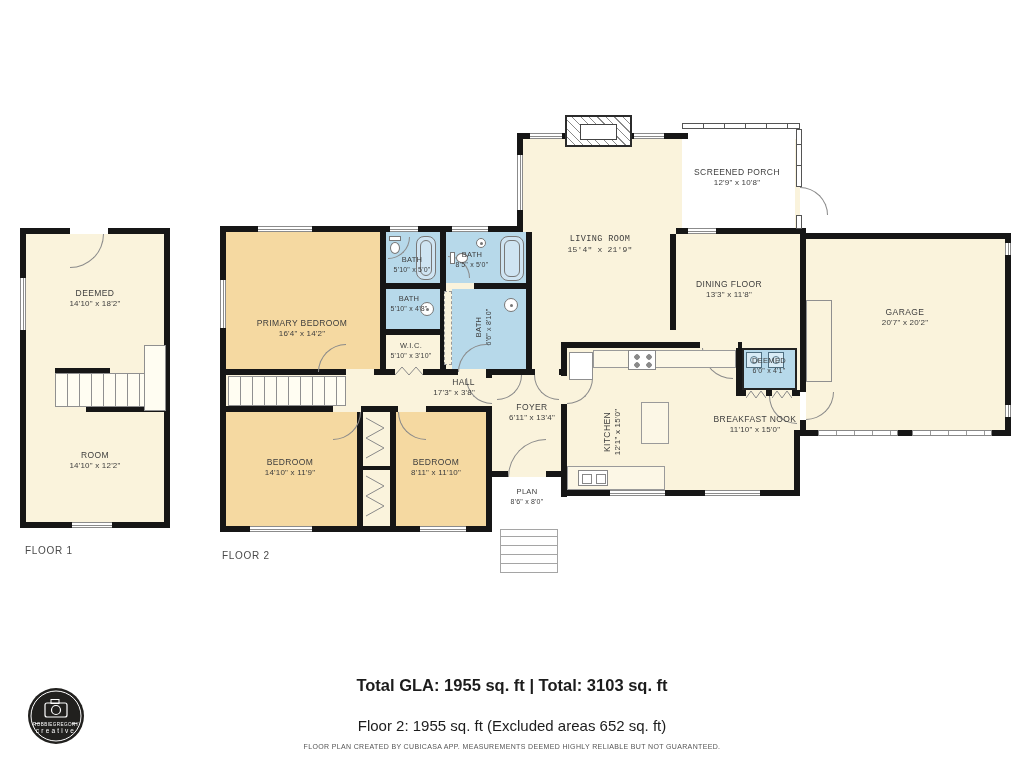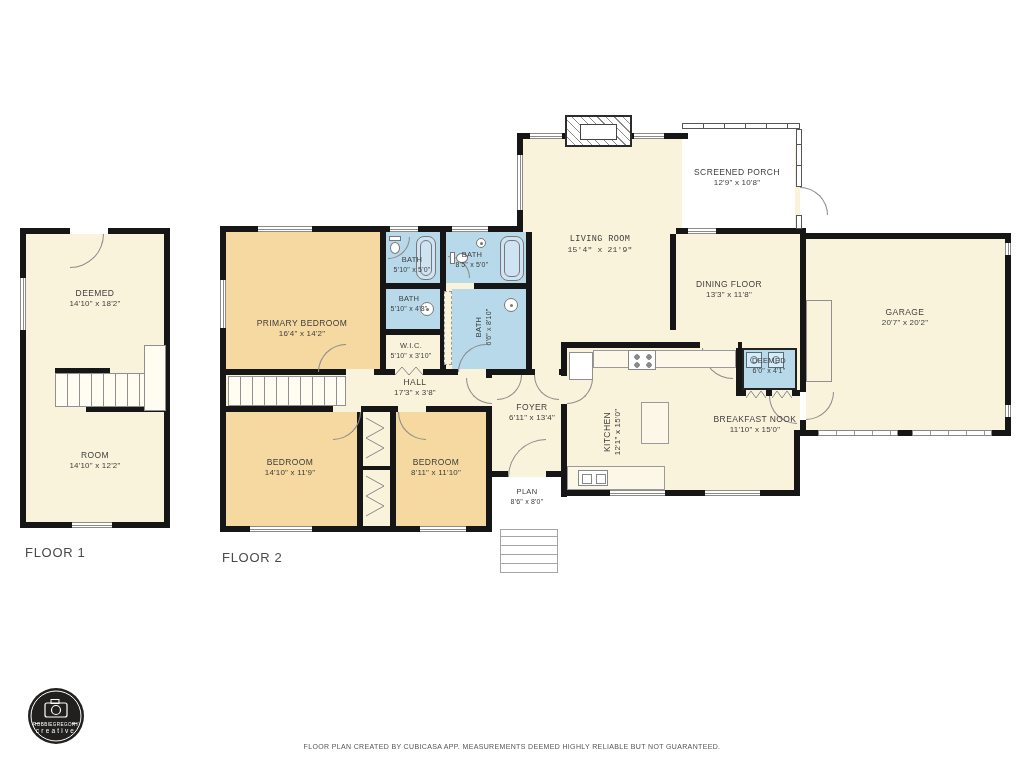--- a/index.html
+++ b/index.html
@@ -48,21 +48,21 @@
   .zz{position:absolute;z-index:4;}
   .chimney{position:absolute;border:2px solid #2b2b2b;box-sizing:border-box;z-index:3;
     background:repeating-linear-gradient(45deg,#fff 0 5px,#8a8a8a 5px 6px);}
   .chimney-in{position:absolute;border:1px solid #444;background:#fff;box-sizing:border-box;z-index:4;}
   .lbl{position:absolute;text-align:center;color:#3d3d3d;z-index:6;line-height:1.3;}
   .lbl .nm{font-size:8.5px;letter-spacing:.4px;}
   .lbl .dm{font-size:8px;letter-spacing:.2px;}
   .lbl.sm .nm{font-size:7.5px;letter-spacing:.3px;}
   .lbl.sm .dm{font-size:7px;}
   .lbl.vert{transform:rotate(-90deg);}
-  .floorcap{position:absolute;font-size:13px;color:#4a4a4a;letter-spacing:.7px;z-index:6;}
+  .floorcap{position:absolute;font-size:10px;color:#4a4a4a;letter-spacing:.7px;z-index:6;}
   .ft{position:absolute;left:0;width:1024px;text-align:center;color:#1c1c1c;z-index:6;}
   .ft1{top:676px;font-size:16.5px;font-weight:bold;}
   .ft2{top:699px;font-size:15px;}
   .ft3{top:717px;font-size:15px;}
   .ftd{top:743px;font-size:7px;color:#555;letter-spacing:.35px;}
   .logo{position:absolute;left:27px;top:687px;z-index:6;}
 </style>
 </head>
 <body>
 
@@ -254,21 +254,21 @@
     <div class="dm">5'10" x 4'8"</div>
   </div>
   <div class="lbl sm vert" style="left:457px;top:309px;width:70px;height:36px;">
     <div class="nm">BATH</div>
     <div class="dm">6'6" x 8'10"</div>
   </div>
   <div class="lbl sm" style="left:384px;top:341px;width:54px;">
     <div class="nm">W.I.C.</div>
     <div class="dm">5'10" x 3'10"</div>
   </div>
-  <div class="lbl" style="left:355px;top:377px;width:120px;">
+  <div class="lbl" style="left:355px;top:377px;width:120px;text-align:right;">
     <div class="nm">HALL</div>
     <div class="dm">17'3" x 3'8"</div>
   </div>
   <div class="lbl" style="left:540px;top:234px;width:120px;font-family:Liberation Mono, monospace;">
     <div class="nm">LIVING ROOM</div>
     <div class="dm">15'4" x 21'9"</div>
   </div>
   <div class="lbl" style="left:677px;top:167px;width:120px;">
     <div class="nm">SCREENED PORCH</div>
     <div class="dm">12'9" x 10'8"</div>
@@ -304,20 +304,22 @@
   <div class="lbl" style="left:394px;top:457px;width:84px;">
     <div class="nm">BEDROOM</div>
     <div class="dm">8'11" x 11'10"</div>
   </div>
   <div class="lbl sm" style="left:492px;top:487px;width:70px;">
     <div class="nm">PLAN</div>
     <div class="dm">8'6" x 8'0"</div>
   </div>
   <div class="floorcap" style="left:222px;top:550px;">FLOOR 2</div>
 
+  <div class="ft ft1">Total GLA: 1955 sq. ft | Total: 3103 sq. ft</div>
+  <div class="ft ft3">Floor 2: 1955 sq. ft (Excluded areas 652 sq. ft)</div>
   <div class="ft ftd">FLOOR PLAN CREATED BY CUBICASA APP. MEASUREMENTS DEEMED HIGHLY RELIABLE BUT NOT GUARANTEED.</div>
 
   <div class="logo">
     <svg width="58" height="58" viewBox="0 0 58 58">
       <circle cx="29" cy="29" r="28" fill="#21201e"></circle>
       <circle cx="29" cy="29" r="25" fill="none" stroke="#ffffff" stroke-width="1"></circle>
       <rect x="18" y="16" width="22" height="14" rx="2" fill="none" stroke="#ffffff" stroke-width="1.2"></rect>
       <rect x="24" y="12.5" width="8" height="4" fill="none" stroke="#ffffff" stroke-width="1"></rect>
       <circle cx="29" cy="23" r="4.5" fill="none" stroke="#ffffff" stroke-width="1.2"></circle>
       <line x1="8" y1="36.5" x2="13" y2="36.5" stroke="#ffffff" stroke-width="0.8"></line>

